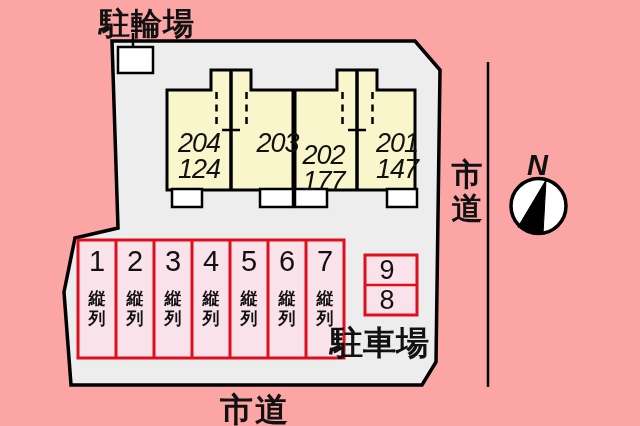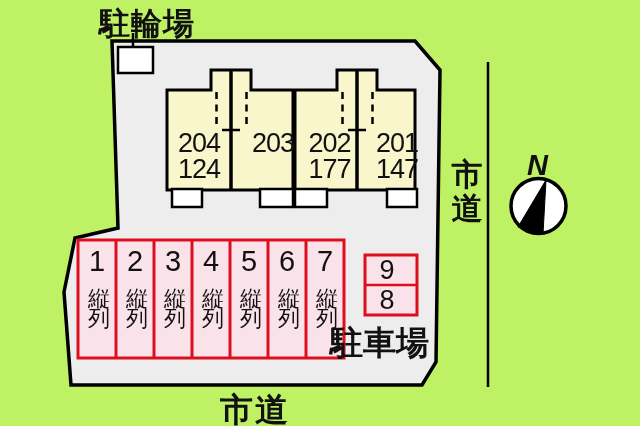--- a/index.html
+++ b/index.html
@@ -1,28 +1,28 @@
 <!DOCTYPE html>
 <html><head>
 <meta charset="utf-8">
 <style>
   html,body{margin:0;padding:0;background:#ffffff;}
   #stage{
-    position:relative;width:640px;height:426px;background:#bef264;overflow:hidden;
+    position:relative;width:640px;height:426px;background:#fca5a5;overflow:hidden;
     font-family:"Liberation Sans","DejaVu Sans",sans-serif;color:#111;
   }
   #stage svg{position:absolute;left:0;top:0;}
   .lbl{position:absolute;font-weight:700;color:#111;white-space:nowrap;}
   .vlbl{position:absolute;font-weight:700;color:#111;word-break:break-all;text-align:center;}
   .unit-num{
     position:absolute;top:130px;text-align:center;font-size:27px;line-height:26px;
-    font-weight:500;letter-spacing:-1px;color:#111;
+    font-weight:500;letter-spacing:-1px;color:#111;font-style:italic;
   }
   .stall-num{position:absolute;top:245px;width:38px;text-align:center;font-size:29px;font-weight:500;color:#111;}
-  .tandem{position:absolute;top:289px;width:38px;text-align:center;font-size:22px;line-height:20px;font-weight:400;color:#111;}
+  .tandem{position:absolute;top:289px;width:38px;text-align:center;font-size:17px;line-height:20px;font-weight:700;color:#111;}
   .tandem span{display:inline-block;width:18px;word-break:break-all;}
   .ex-num{position:absolute;left:365px;width:44px;text-align:center;font-size:27px;font-weight:500;color:#111;}
   .compass-n{position:absolute;left:527px;top:149px;font-size:29px;font-weight:700;font-style:italic;color:#111;}
 </style>
 </head>
 <body>
 
 <div id="stage">
 
   <svg width="640" height="426" viewBox="0 0 640 426">
@@ -74,24 +74,24 @@
       <polygon points="546,180 518,227 543,234" fill="#000000" stroke="#000000" stroke-width="1"></polygon>
     </g>
   </svg>
 
   <div class="lbl" style="left:99px;top:3px;font-size:31px;letter-spacing:1px;">駐輪場</div>
 
   <div class="unit-num" style="left:167px;width:64px;">
     <div>204</div>
     <div>124</div>
   </div>
-  <div class="unit-num" style="left:231px;width:63px;text-align:right;">
+  <div class="unit-num" style="left:246px;width:63px;">
     <div>203</div>
   </div>
-  <div class="unit-num" style="left:298px;width:63px;">
+  <div class="unit-num" style="left:292px;width:63px;margin-top:12px;">
     <div>202</div>
     <div>177</div>
   </div>
   <div class="unit-num" style="left:357px;width:80px;">
     <div>201</div>
     <div>147</div>
   </div>
 
   <div class="stall-num" style="left:78px;">1</div>
   <div class="stall-num" style="left:116px;">2</div>

